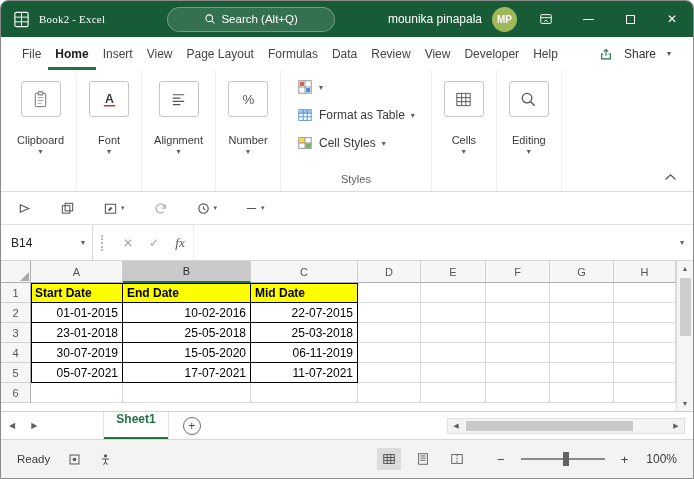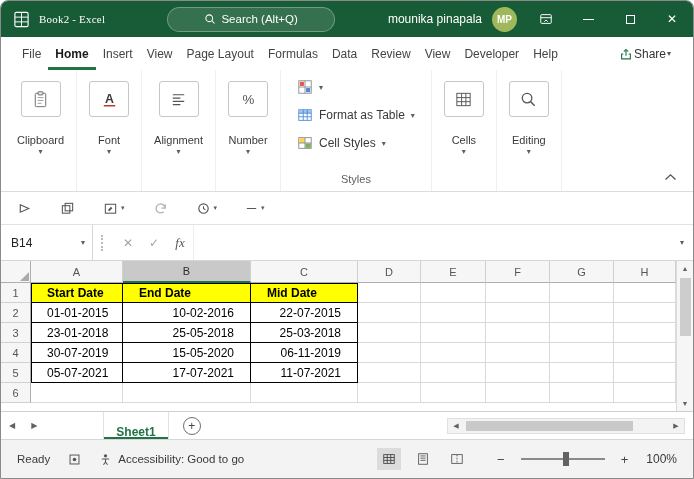--- a/index.html
+++ b/index.html
@@ -21,21 +21,21 @@
             display:flex; align-items:center; justify-content:center; margin-right:8px; }
   .tb-btn { width:42px; height:36px; display:flex; align-items:center; justify-content:center; cursor:pointer; }
   .min-glyph { width:11px; height:1px; background:#fff; display:block; }
   .max-glyph { width:9px; height:9px; border:1px solid #fff; display:block; }
   .close-glyph { font-size:12px; color:#fff; }
 
   
   .tabrow { height:33px; background:#fff; display:flex; align-items:stretch; padding-left:14px; flex:none; }
   .tab { display:flex; align-items:center; padding:0 7px; font-size:12px; color:#444; cursor:pointer; white-space:nowrap; }
   .tab.active { color:#1b1a19; font-weight:bold; box-shadow: inset 0 -3px 0 #217346; }
-  .share-btn { margin-left:auto; margin-right:14px; display:flex; align-items:center; gap:1px; font-size:12px; color:#333;
+  .share-btn { margin-left:auto; margin-right:14px; display:flex; align-items:center; gap:11px; font-size:12px; color:#333;
                padding:0 8px; cursor:pointer; }
   .share-chev { font-size:8px; color:#555; }
 
   
   .ribbon { height:122px; background:#fff; border-bottom:1px solid #dcdcdc; display:flex; align-items:stretch;
             position:relative; flex:none; padding-left:4px; }
   .rgroup { display:flex; flex-direction:column; align-items:center; padding:11px 12px 0; border-right:1px solid #efefef; }
   .rbtn { width:40px; height:36px; border:1px solid #c8c6c4; border-radius:3px; background:#fff;
           display:flex; align-items:center; justify-content:center; cursor:pointer; }
   .rlabel { margin-top:17px; font-size:11px; color:#3b3a39; white-space:nowrap; }
@@ -70,37 +70,37 @@
   table.grid { border-collapse:separate; border-spacing:0; table-layout:fixed; width:675px; }
   th,td { height:20px; padding:0; font-weight:normal; overflow:hidden; white-space:nowrap; }
   .ch, .rh, .corner { background:#f6f6f6; color:#555; font-size:11px; text-align:center; cursor:cell; }
   .ch { border-right:1px solid #d0d0d0; border-bottom:1px solid #aeaeae; height:22px; }
   .ch.sel { background:#c9c9c9; color:#2b2b2b; border-bottom:2px solid #217346; }
   .rh { border-right:1px solid #aeaeae; border-bottom:1px solid #d0d0d0; }
   .corner { position:relative; border-right:1px solid #aeaeae; border-bottom:1px solid #aeaeae; height:22px; }
   .tri { position:absolute; right:1px; bottom:1px; width:0; height:0;
          border-left:9px solid transparent; border-bottom:9px solid #ababab; }
   .cell { background:#fff; font-size:12px; color:#000; border-right:1px solid #d9d9d9; border-bottom:1px solid #d9d9d9;
-          padding:0 16px; cursor:cell; }
+          padding:0 4px; cursor:cell; }
   .yellow { background:#FFFF00; font-weight:bold; text-align:left; }
   .date { text-align:right; }
   .c-range { border-right-color:#000; border-bottom-color:#000; }
   .c-top { box-shadow: inset 0 1px 0 #000; }
   .c-left { box-shadow: inset 1px 0 0 #000; }
   .c-topleft { box-shadow: inset 1px 0 0 #000, inset 0 1px 0 #000; }
 
   .vscroll { width:17px; background:#f6f6f6; border-left:1px solid #dcdcdc; display:flex; flex-direction:column; align-items:center; }
   .vs-btn { height:15px; width:100%; display:flex; align-items:center; justify-content:center; font-size:7px; color:#606060; cursor:pointer; }
   .vs-thumb { width:11px; height:58px; background:#cdcdcd; margin-top:2px; cursor:pointer; }
   .vs-space { flex:1; }
 
   
   .sheetbar { height:28px; background:#fff; border-top:1px solid #cfcfcf; display:flex; align-items:stretch; flex:none; }
   .snav { display:flex; align-items:center; padding:0 8px; font-size:8px; color:#616161; cursor:pointer; }
-  .sheettab { margin-left:58px; display:flex; align-items:flex-end; padding:0 12px; font-size:12px; font-weight:bold;
+  .sheettab { margin-left:58px; display:flex; align-items:flex-start; padding:0 12px; font-size:12px; font-weight:bold;
               color:#217346; background:#fff; border-left:1px solid #e2e2e2; border-right:1px solid #e2e2e2;
               box-shadow: inset 0 -2px 0 #217346; cursor:pointer; }
   .addsheet { align-self:center; width:18px; height:18px; border:1px solid #6d6d6d; border-radius:50%; margin-left:14px;
               display:flex; align-items:center; justify-content:center; font-size:12px; color:#444; cursor:pointer; }
   .hscroll { margin-left:auto; margin-right:8px; align-self:center; width:238px; height:16px; background:#f3f3f3;
              border:1px solid #e0e0e0; display:flex; align-items:center; }
   .hs-btn { width:16px; display:flex; align-items:center; justify-content:center; font-size:7px; color:#606060; cursor:pointer; }
   .hs-track { flex:1; height:100%; position:relative; }
   .hs-thumb { position:absolute; left:2px; top:2px; height:10px; width:82%; background:#c9c9c9; cursor:pointer; }
 
@@ -507,21 +507,20 @@
       <svg width="13" height="13" viewBox="0 0 16 16">
           <rect x="2.5" y="2.5" width="11" height="11" fill="none" stroke="#555" stroke-width="1.2"></rect>
           <circle cx="8" cy="8" r="2.2" fill="#555"></circle>
         </svg>
     </span>
     <span class="sb-item">
       <svg width="13" height="13" viewBox="0 0 16 16">
           <circle cx="8" cy="3.5" r="2" fill="#555"></circle>
           <path d="M3.5 7.5 H12.5 M8 7.5 V11 M8 11 L5.5 14.5 M8 11 L10.5 14.5" stroke="#555" stroke-width="1.3" fill="none"></path>
         </svg>
-      <span>Accessibility: Good to go</span>
     </span>
     <div class="sb-right">
       <div class="view-btn active">
         <svg width="14" height="14" viewBox="0 0 16 16" fill="none" stroke="#444">
             <rect x="2" y="3" width="12" height="10"></rect>
             <line x1="2" y1="6.3" x2="14" y2="6.3"></line>
             <line x1="2" y1="9.6" x2="14" y2="9.6"></line>
             <line x1="6" y1="3" x2="6" y2="13"></line>
             <line x1="10" y1="3" x2="10" y2="13"></line>
           </svg>

